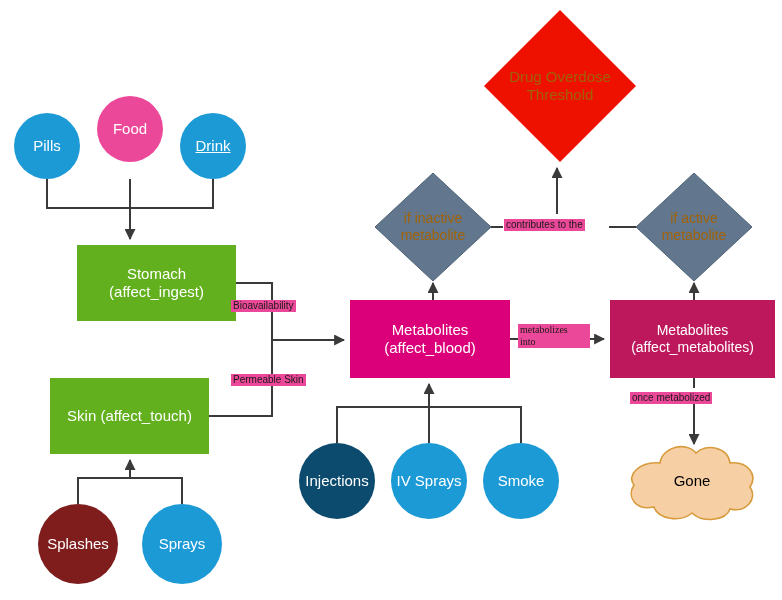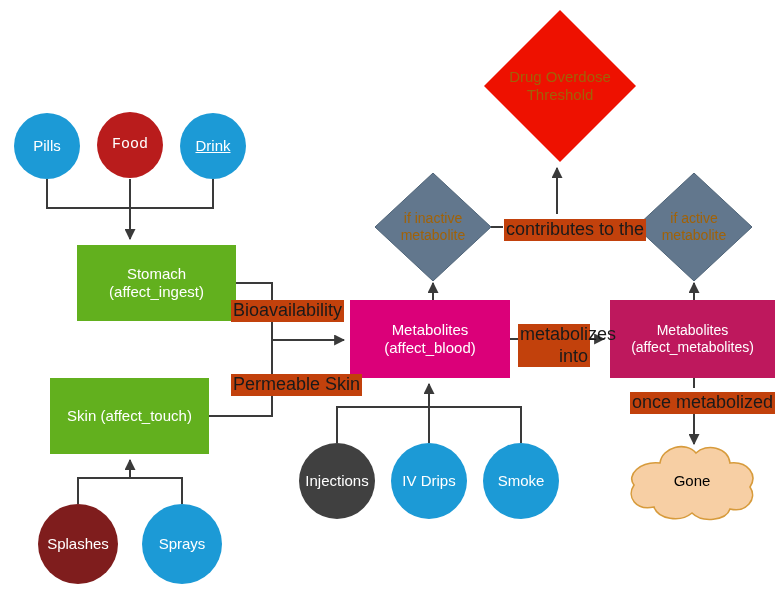--- a/index.html
+++ b/index.html
@@ -88,24 +88,24 @@
     display: flex;
     align-items: center;
     justify-content: center;
     color: #000000;
     font-size: 15px;
     pointer-events: none;
   }
   .edge-label {
     position: absolute;
     color: #1a1a1a;
-    font-size: 18px;
+    font-size: 10px;
     line-height: 1.2;
-    text-align: right;
-    background: #c2410c;
+    text-align: left;
+    background: #ec4899;
     white-space: pre-line;
     z-index: 6;
     padding: 0 2px;
   }
 </style>
 </head>
 <body>
 
 <div id="canvas">
 
@@ -146,21 +146,21 @@
       <path d="M 557 214 L 557 168" marker-end="url(#arrow)"></path>
 
       <path d="M 694 378 L 694 388"></path>
       <path d="M 694 404 L 694 444" marker-end="url(#arrow)"></path>
     </g>
   </svg>
 
   <div class="node node-circle" style="left:14px; top:113px; width:66px; height:66px; background:#1C9AD6;">
     <span class="node-label">Pills</span>
   </div>
-  <div class="node node-circle" style="left:97px; top:112px; width:66px; height:66px; background:#b91c1c;font-family:Liberation Mono, monospace;">
+  <div class="node node-circle" style="left:97px; top:96px; width:66px; height:66px; background:#ec4899;">
     <span class="node-label">Food</span>
   </div>
   <div class="node node-circle" style="left:180px; top:113px; width:66px; height:66px; background:#1C9AD6;text-decoration:underline;">
     <span class="node-label">Drink</span>
   </div>
 
   <div class="node node-rect" style="left:50px; top:245px; width:159px; height:76px; background:#62B01E;margin-left:27px;">
     <span class="node-label">Stomach
 (affect_ingest)</span>
   </div>
@@ -173,25 +173,25 @@
   </div>
   <div class="node node-circle" style="left:142px; top:504px; width:80px; height:80px; background:#1C9AD6;">
     <span class="node-label">Sprays</span>
   </div>
 
   <div class="node node-rect" style="left:350px; top:300px; width:160px; height:78px; background:#DB0079;">
     <span class="node-label">Metabolites
 (affect_blood)</span>
   </div>
 
-  <div class="node node-circle" style="left:299px; top:443px; width:76px; height:76px; background:#404040;">
+  <div class="node node-circle" style="left:299px; top:443px; width:76px; height:76px; background:#0c4a6e;">
     <span class="node-label">Injections</span>
   </div>
   <div class="node node-circle" style="left:391px; top:443px; width:76px; height:76px; background:#1C9AD6;">
-    <span class="node-label">IV Drips</span>
+    <span class="node-label">IV Sprays</span>
   </div>
   <div class="node node-circle" style="left:483px; top:443px; width:76px; height:76px; background:#1C9AD6;">
     <span class="node-label">Smoke</span>
   </div>
 
   <div class="node node-rect" style="left:610px; top:300px; width:165px; height:78px; background:#be185d; font-size:14px;">
     <span class="node-label">Metabolites
 (affect_metabolites)</span>
   </div>
 
@@ -229,18 +229,18 @@
                C 104 84, 80 86, 70 76
                C 58 86, 36 82, 32 70
                C 14 74, 4 60, 12 48
                C 4 38, 18 24, 38 26 Z" fill="#F7CFA4" stroke="#D79B3C" stroke-width="1.6"></path>
     </svg>
     <div class="cloud-text">Gone</div>
   </div>
 
   <div class="edge-label" style="left:231px; top:300px;">Bioavailability</div>
   <div class="edge-label" style="left:231px; top:374px;">Permeable Skin</div>
-  <div class="edge-label" style="left:518px; top:324px; width:68px;">metabolizes
+  <div class="edge-label" style="left:518px; top:324px; width:68px;font-family:Liberation Serif, serif;">metabolizes
 into</div>
   <div class="edge-label" style="left:504px; top:219px;">contributes to the</div>
   <div class="edge-label" style="left:630px; top:392px;">once metabolized</div>
 
 </div>
 
 </body></html>

